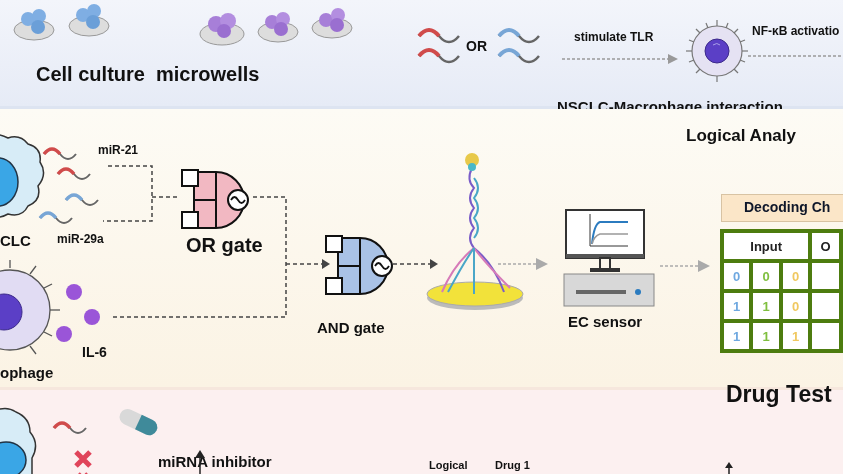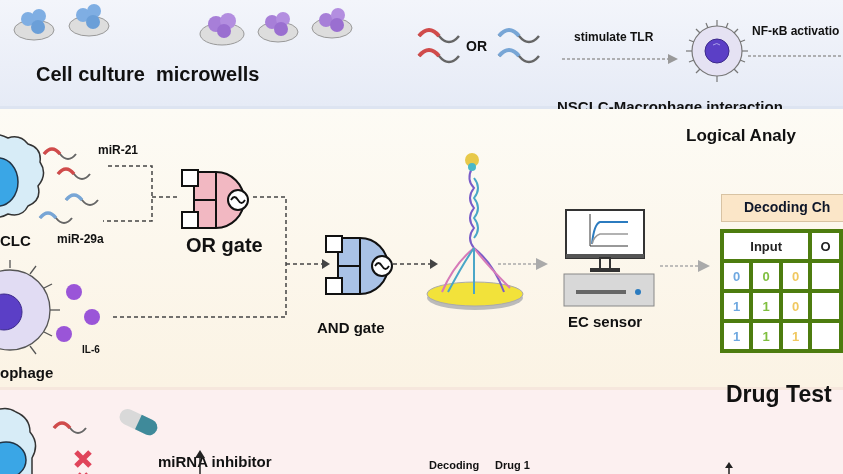--- a/index.html
+++ b/index.html
@@ -133,21 +133,21 @@
     </g>
   <circle cx="4" cy="54" r="18" fill="#5b3fc6" stroke="#3c2a8a"></circle>
 </svg>
 <div class="lbl" style="left:0;top:364px;font-size:15px;">ophage</div>
 
 <svg width="50" height="70" style="left:54px;top:280px;">
   <circle cx="20" cy="12" r="8" fill="#9a55d8"></circle>
     <circle cx="38" cy="37" r="8" fill="#9a55d8"></circle>
     <circle cx="10" cy="54" r="8" fill="#9a55d8"></circle>
 </svg>
-<div class="lbl" style="left:82px;top:344px;font-size:10px;">IL-6</div>
+<div class="lbl" style="left:82px;top:344px;font-size:14px;">IL-6</div>
 
 <svg width="843" height="280" style="left:0;top:109px;">
   <g stroke="#444" stroke-width="1.5" stroke-dasharray="4 3" fill="none">
     <path d="M108 57 H152 V112 H103"></path>
     <path d="M152 88 H180"></path>
     <path d="M253 88 H286 V208 H110"></path>
     <path d="M286 155 H322"></path>
     <path d="M393 155 H432"></path>
   </g>
   <path d="M322 150 l8 5 -8 5z" fill="#444"></path>
@@ -258,19 +258,19 @@
   <g transform="rotate(25 22 15)">
     <rect x="2" y="6" width="40" height="16" rx="8" fill="#d9d9d9"></rect>
     <path d="M22 6 H34 a8 8 0 0 1 0 16 H22 z" fill="#3f8a9a"></path>
   </g>
 </svg>
 <div class="lbl" style="left:158px;top:413px;font-size:15px;margin-top:40px;">miRNA inhibitor</div>
 <svg width="12" height="30" style="left:194px;top:450px;">
   <line x1="6" y1="4" x2="6" y2="30" stroke="#222" stroke-width="1.5"></line>
   <path d="M1 8 L6 0 L11 8 z" fill="#222"></path>
 </svg>
-<div class="lbl" style="left:429px;top:459px;font-size:11px;">Decoding</div>
+<div class="lbl" style="left:429px;top:459px;font-size:11px;">Logical</div>
 <div class="lbl" style="left:495px;top:459px;font-size:11px;">Drug 1</div>
 <div class="lbl" style="left:552px;top:459px;font-size:15px;margin-top:40px;">Drug 1+2</div>
 <svg width="10" height="14" style="left:724px;top:462px;">
   <path d="M1 6 L5 0 L9 6 z" fill="#222"></path>
     <line x1="5" y1="4" x2="5" y2="14" stroke="#222" stroke-width="1.5"></line>
 </svg>
 
 </body></html>

